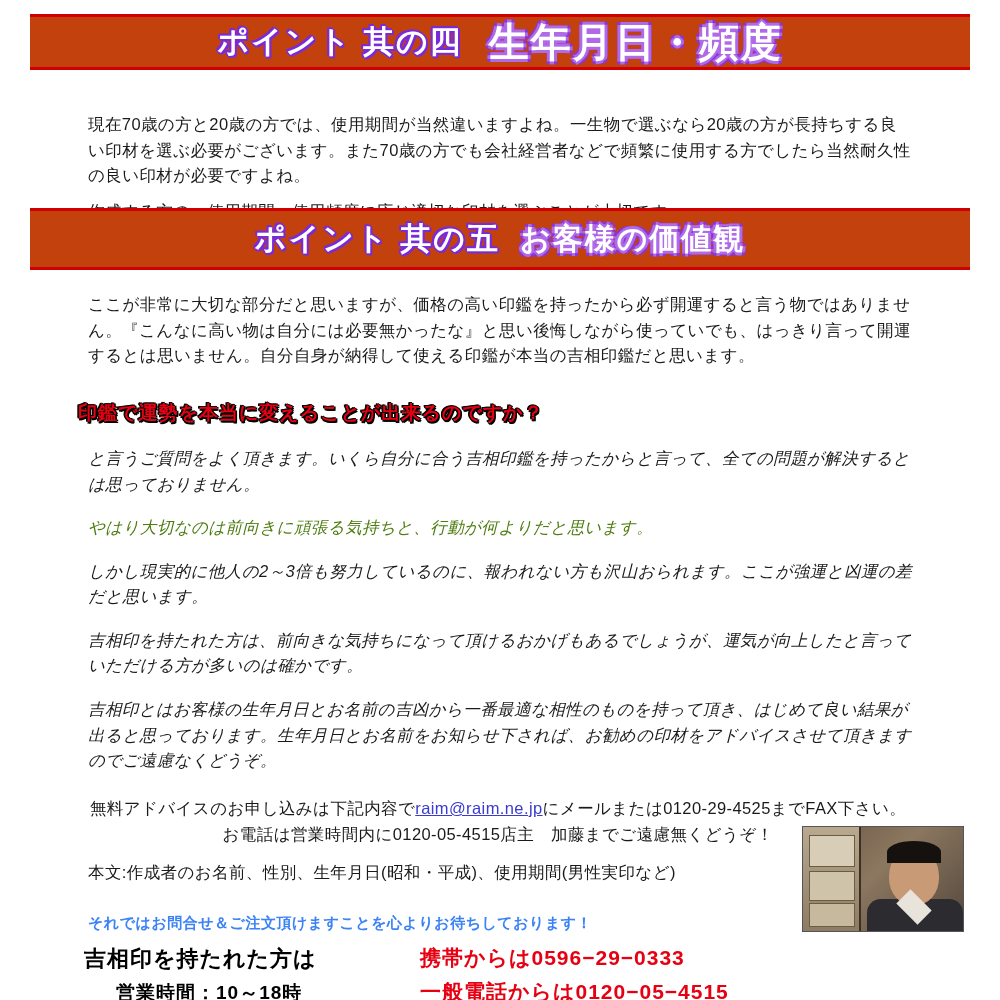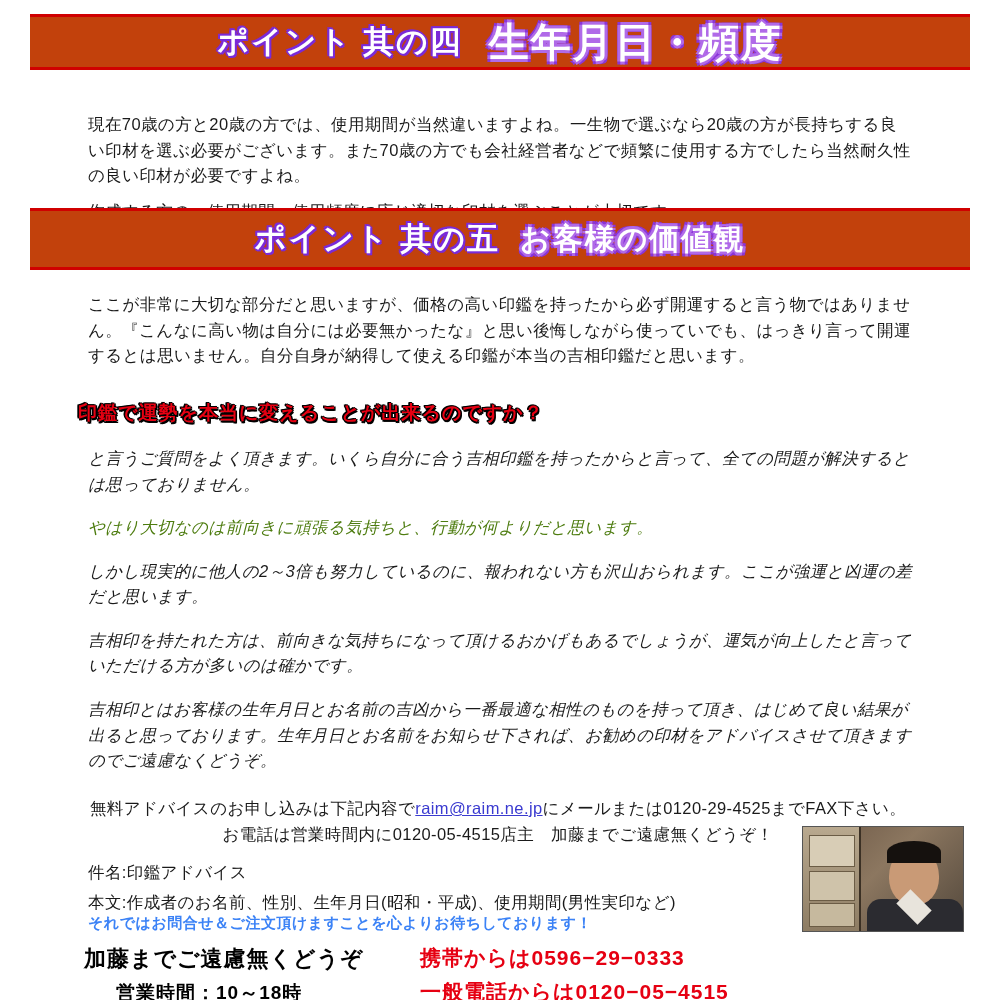--- a/index.html
+++ b/index.html
@@ -250,41 +250,40 @@
     <p>しかし現実的に他人の2～3倍も努力しているのに、報われない方も沢山おられます。ここが強運と凶運の差だと思います。</p>
     <p>吉相印を持たれた方は、前向きな気持ちになって頂けるおかげもあるでしょうが、運気が向上したと言っていただける方が多いのは確かです。</p>
     <p>吉相印とはお客様の生年月日とお名前の吉凶から一番最適な相性のものを持って頂き、はじめて良い結果が出ると思っております。生年月日とお名前をお知らせ下されば、お勧めの印材をアドバイスさせて頂きますのでご遠慮なくどうぞ。</p>
   </div>
 
   <div class="mail-block body-text">
     <p><span>無料アドバイスのお申し込みは下記内容で</span><a class="link" href="#">raim@raim.ne.jp</a><span>にメールまたは0120-29-4525までFAX下さい。お電話は営業時間内に0120-05-4515店主　加藤までご遠慮無くどうぞ！</span></p>
   </div>
 
   <div class="subject-block body-text">
-    <p>件名:印鑑アドバイス</p>
     <p>本文:作成者のお名前、性別、生年月日(昭和・平成)、使用期間(男性実印など)</p>
   </div>
 
   <div class="photo">
     <div class="frame-left">
       <div class="seal"></div>
       <div class="seal2"></div>
       <div class="seal3"></div>
     </div>
     <div class="person-body"></div>
     <div class="person-head"></div>
     <div class="hair"></div>
     <div class="person-collar"></div>
   </div>
 
   <div class="closing">それではお問合せ＆ご注文頂けますことを心よりお待ちしております！</div>
 
   <div class="contact">
     <div class="left-col">
-      <div class="tel-label">加藤までご遠慮無くどうぞ</div>
+      <div class="tel-label">吉相印を持たれた方は</div>
       <div class="hours">営業時間：10～18時</div>
     </div>
     <div class="right-col">
       <div class="num-row">携帯からは0596−29−0333</div>
       <div class="num-row second">一般電話からは0120−05−4515</div>
     </div>
   </div>
 
 </div>
 

